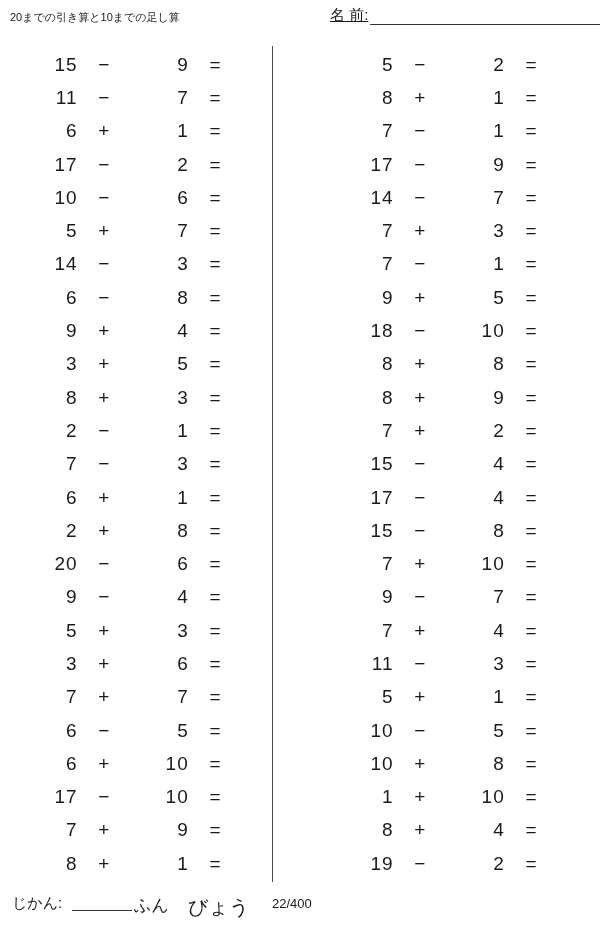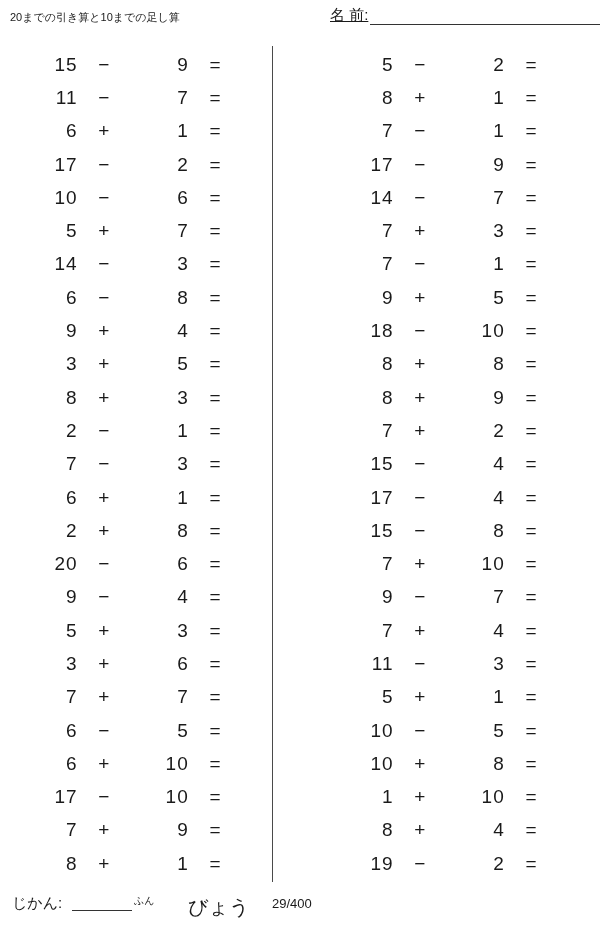--- a/index.html
+++ b/index.html
@@ -131,21 +131,21 @@
     position: absolute;
     left: 72px;
     top: 18px;
     width: 60px;
     border-bottom: 1px solid #333;
   }
   .fun-unit {
     position: absolute;
     left: 134px;
     top: 2px;
-    font-size: 10px;
+    font-size: 17px;
   }
   .time-blank2 {
     position: absolute;
     left: 172px;
     top: 18px;
     width: 0px;
     border-bottom: 1px solid #333;
   }
   .byou-unit {
     position: absolute;
@@ -540,16 +540,16 @@
         </div>
       </div>
   </div>
 
   <div class="footer">
     <div class="time-label">じかん:</div>
     <div class="time-blank1"></div>
     <div class="fun-unit">ふん</div>
     <div class="time-blank2"></div>
     <div class="byou-unit">びょう</div>
-    <div class="page-no">29/400</div>
+    <div class="page-no">22/400</div>
   </div>
 
 </div>
 
 </body></html>

